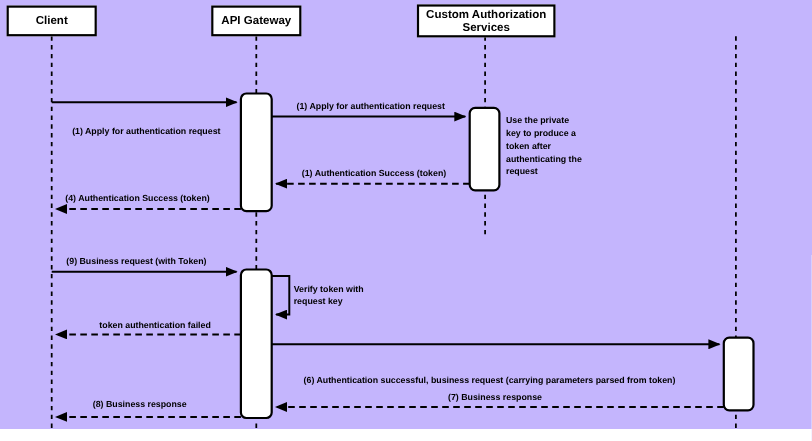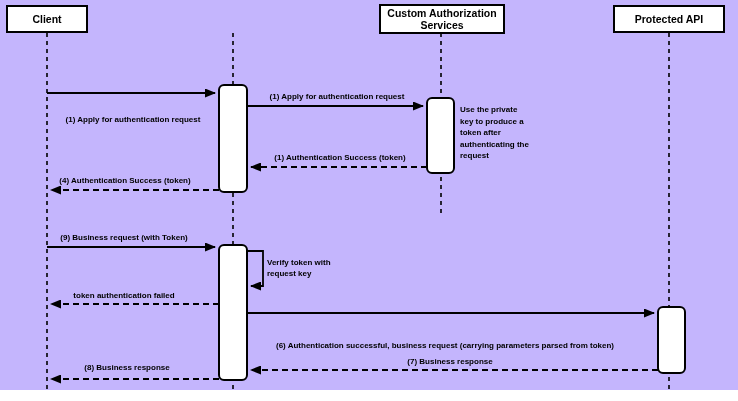--- a/index.html
+++ b/index.html
@@ -74,33 +74,33 @@
     <path d="M247,251 H263 V286 H251" stroke="#000000" stroke-width="1.8" fill="none" marker-end="url(#arrow)"></path>
     <path d="M219,304 H51" stroke="#000000" stroke-width="1.8" stroke-dasharray="6 4" fill="none" marker-end="url(#arrow)"></path>
     <path d="M247,313 H654" stroke="#000000" stroke-width="1.8" fill="none" marker-end="url(#arrow)"></path>
     <path d="M658,370 H251" stroke="#000000" stroke-width="1.8" stroke-dasharray="6 4" fill="none" marker-end="url(#arrow)"></path>
     <path d="M219,379 H51" stroke="#000000" stroke-width="1.8" stroke-dasharray="6 4" fill="none" marker-end="url(#arrow)"></path>
   </svg>
 
   <div class="actor" style="left:6px;   width:82px;">
     <span>Client</span>
   </div>
+  <div class="actor" style="left:192px; width:82px;">
+    <span>API Gateway</span>
+  </div>
   <div class="actor" style="left:379px; width:126px; top:4px; height:30px;">
     <span>Custom Authorization Services</span>
-  </div>
-  <div class="actor" style="left:613px; width:112px;">
-    <span>Protected API</span>
   </div>
 
   <div class="msg" style="left:133px; top:79px;margin-top:36px;">(1) Apply for authentication request</div>
   <div class="msg" style="left:337px; top:92px;">(1) Apply for authentication request</div>
   <div class="msg" style="left:340px; top:153px;">(1) Authentication Success (token)</div>
   <div class="msg" style="left:125px; top:176px;">(4) Authentication Success (token)</div>
   <div class="msg" style="left:124px; top:233px;">(9) Business request (with Token)</div>
-  <div class="msg" style="left:124px; top:291px;text-align:right;">token authentication failed</div>
+  <div class="msg" style="left:141px; top:291px;text-align:right;">token authentication failed</div>
   <div class="msg" style="left:445px; top:300px;margin-top:41px;">(6) Authentication successful, business request (carrying parameters parsed from token)</div>
   <div class="msg" style="left:450px; top:357px;">(7) Business response</div>
   <div class="msg" style="left:127px; top:363px;">(8) Business response</div>
 
   <div class="note" style="left:267px; top:257px; width:66px; line-height:11px;">Verify token with request key</div>
   <div class="note" style="left:460px; top:104px; width:72px;">Use the private key to produce a token after authenticating the request</div>
 
 </div>
 
 </body></html>

